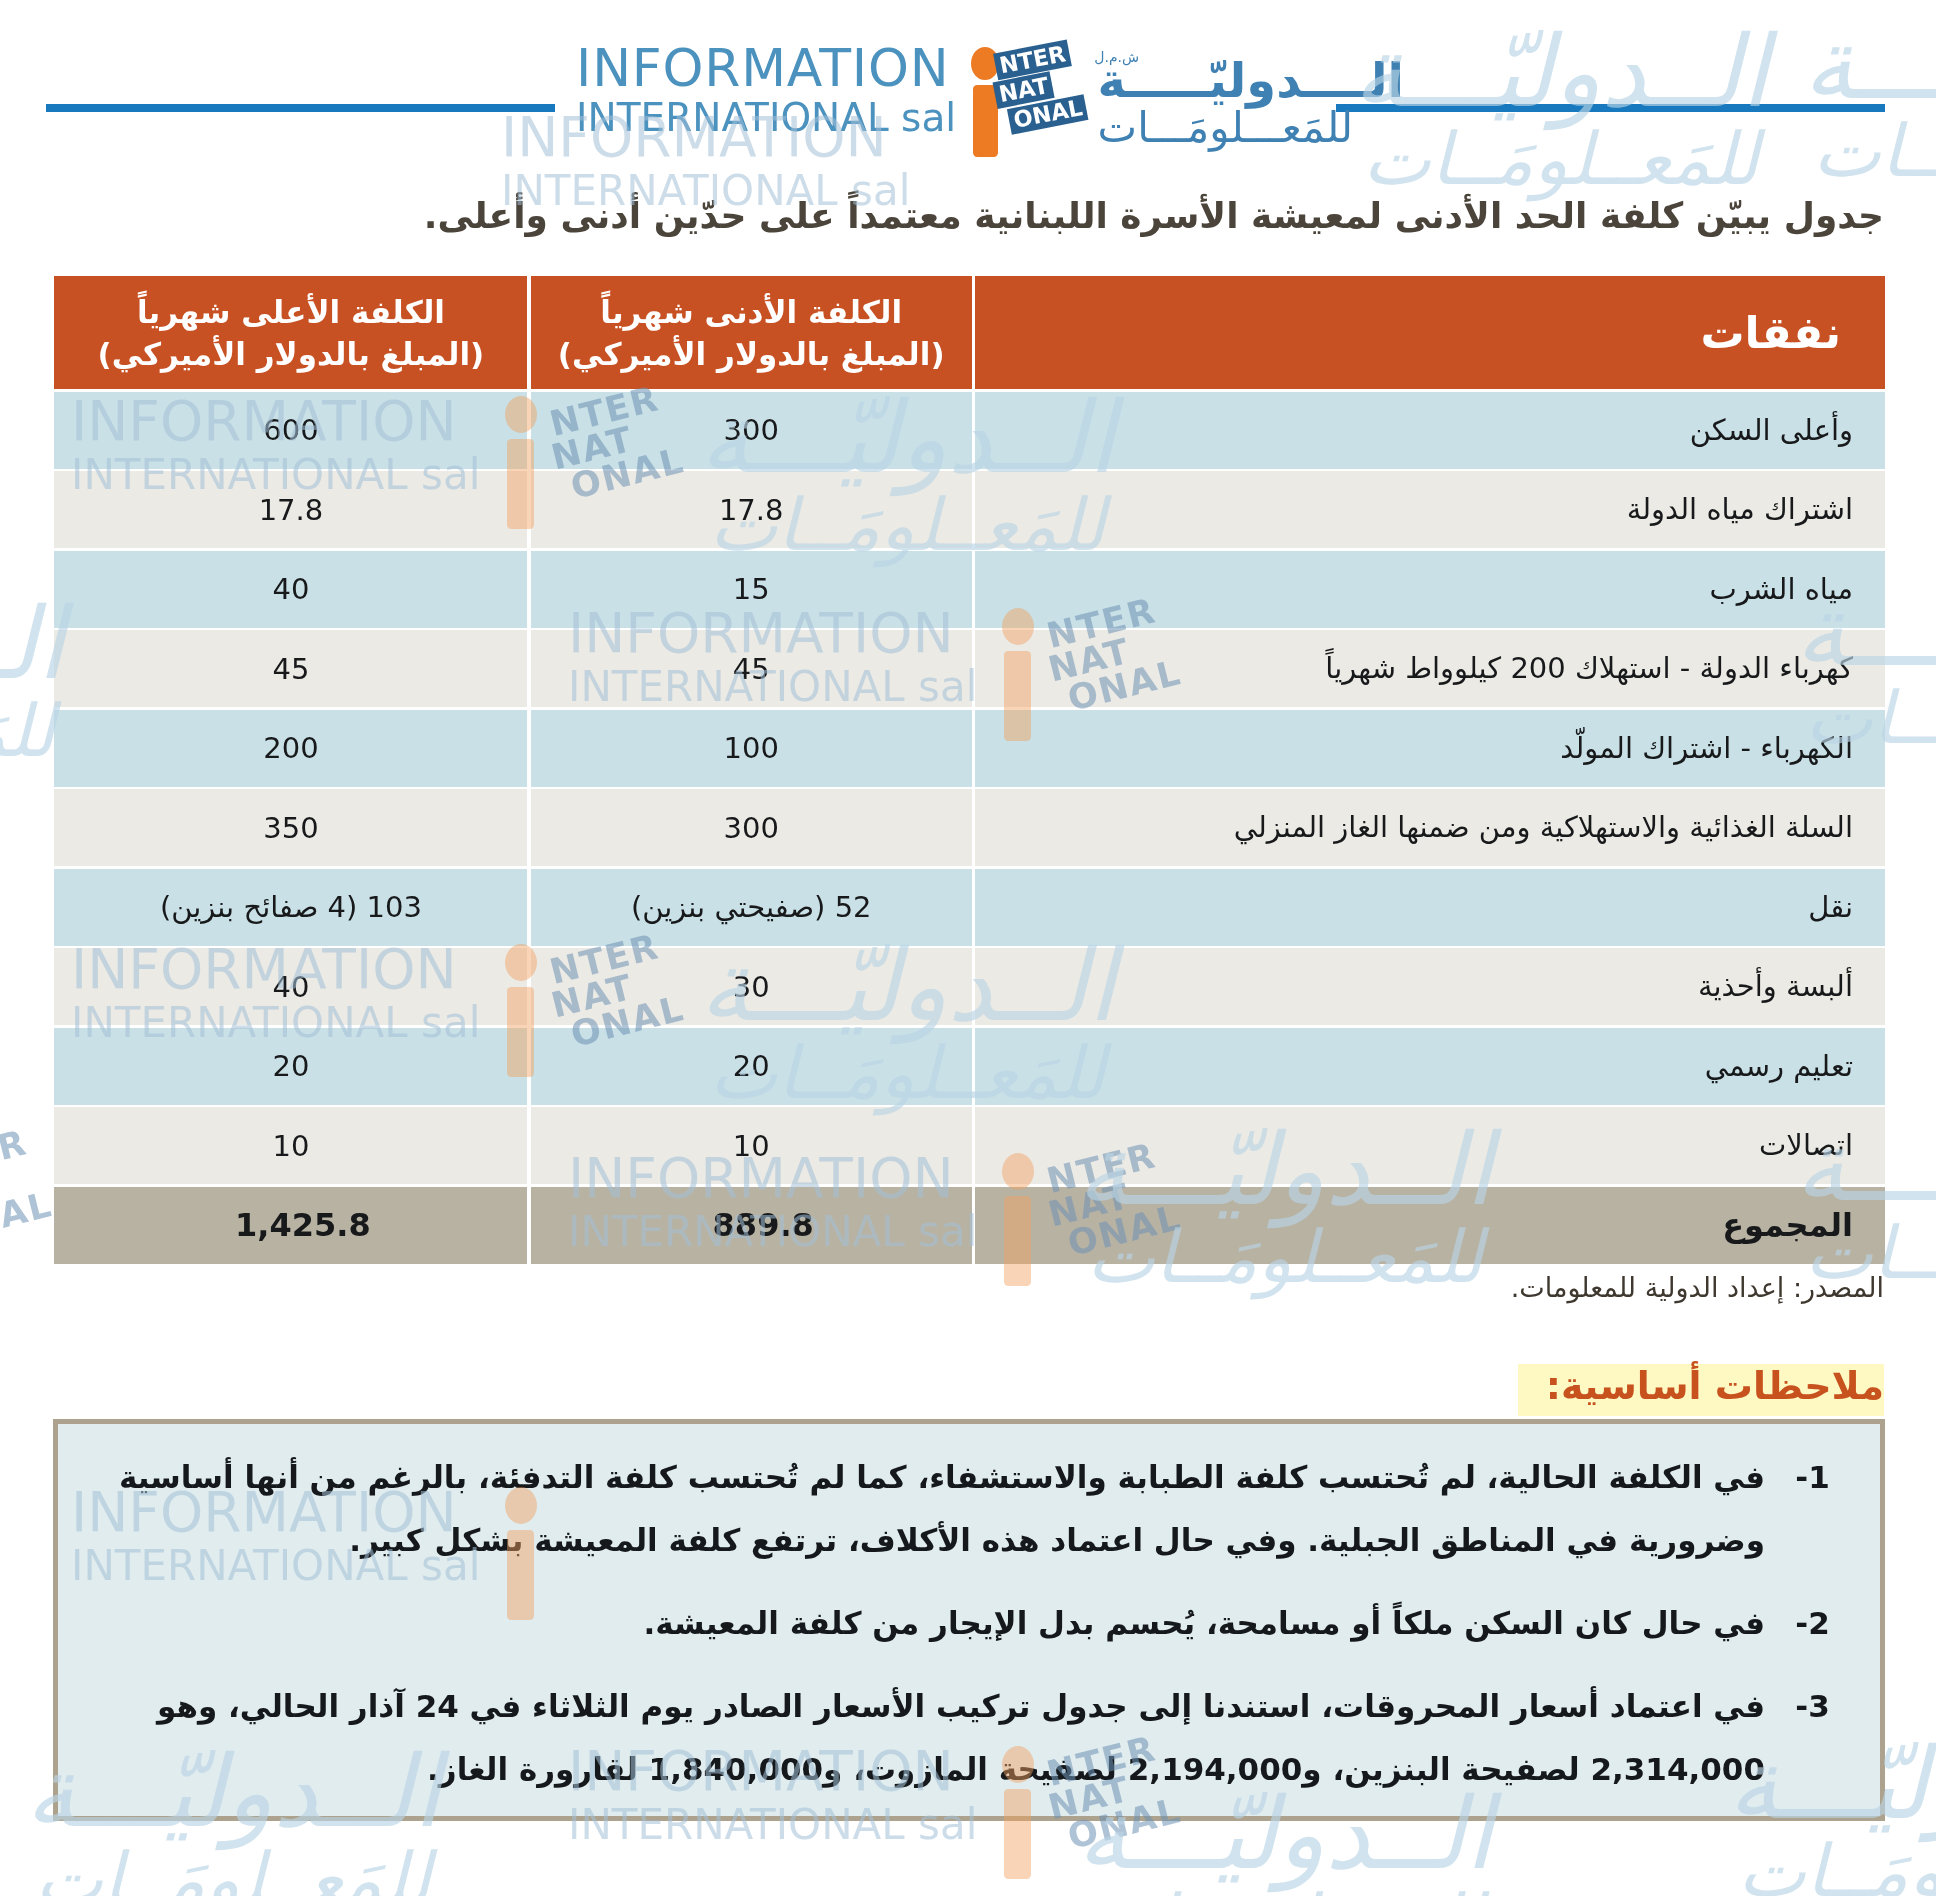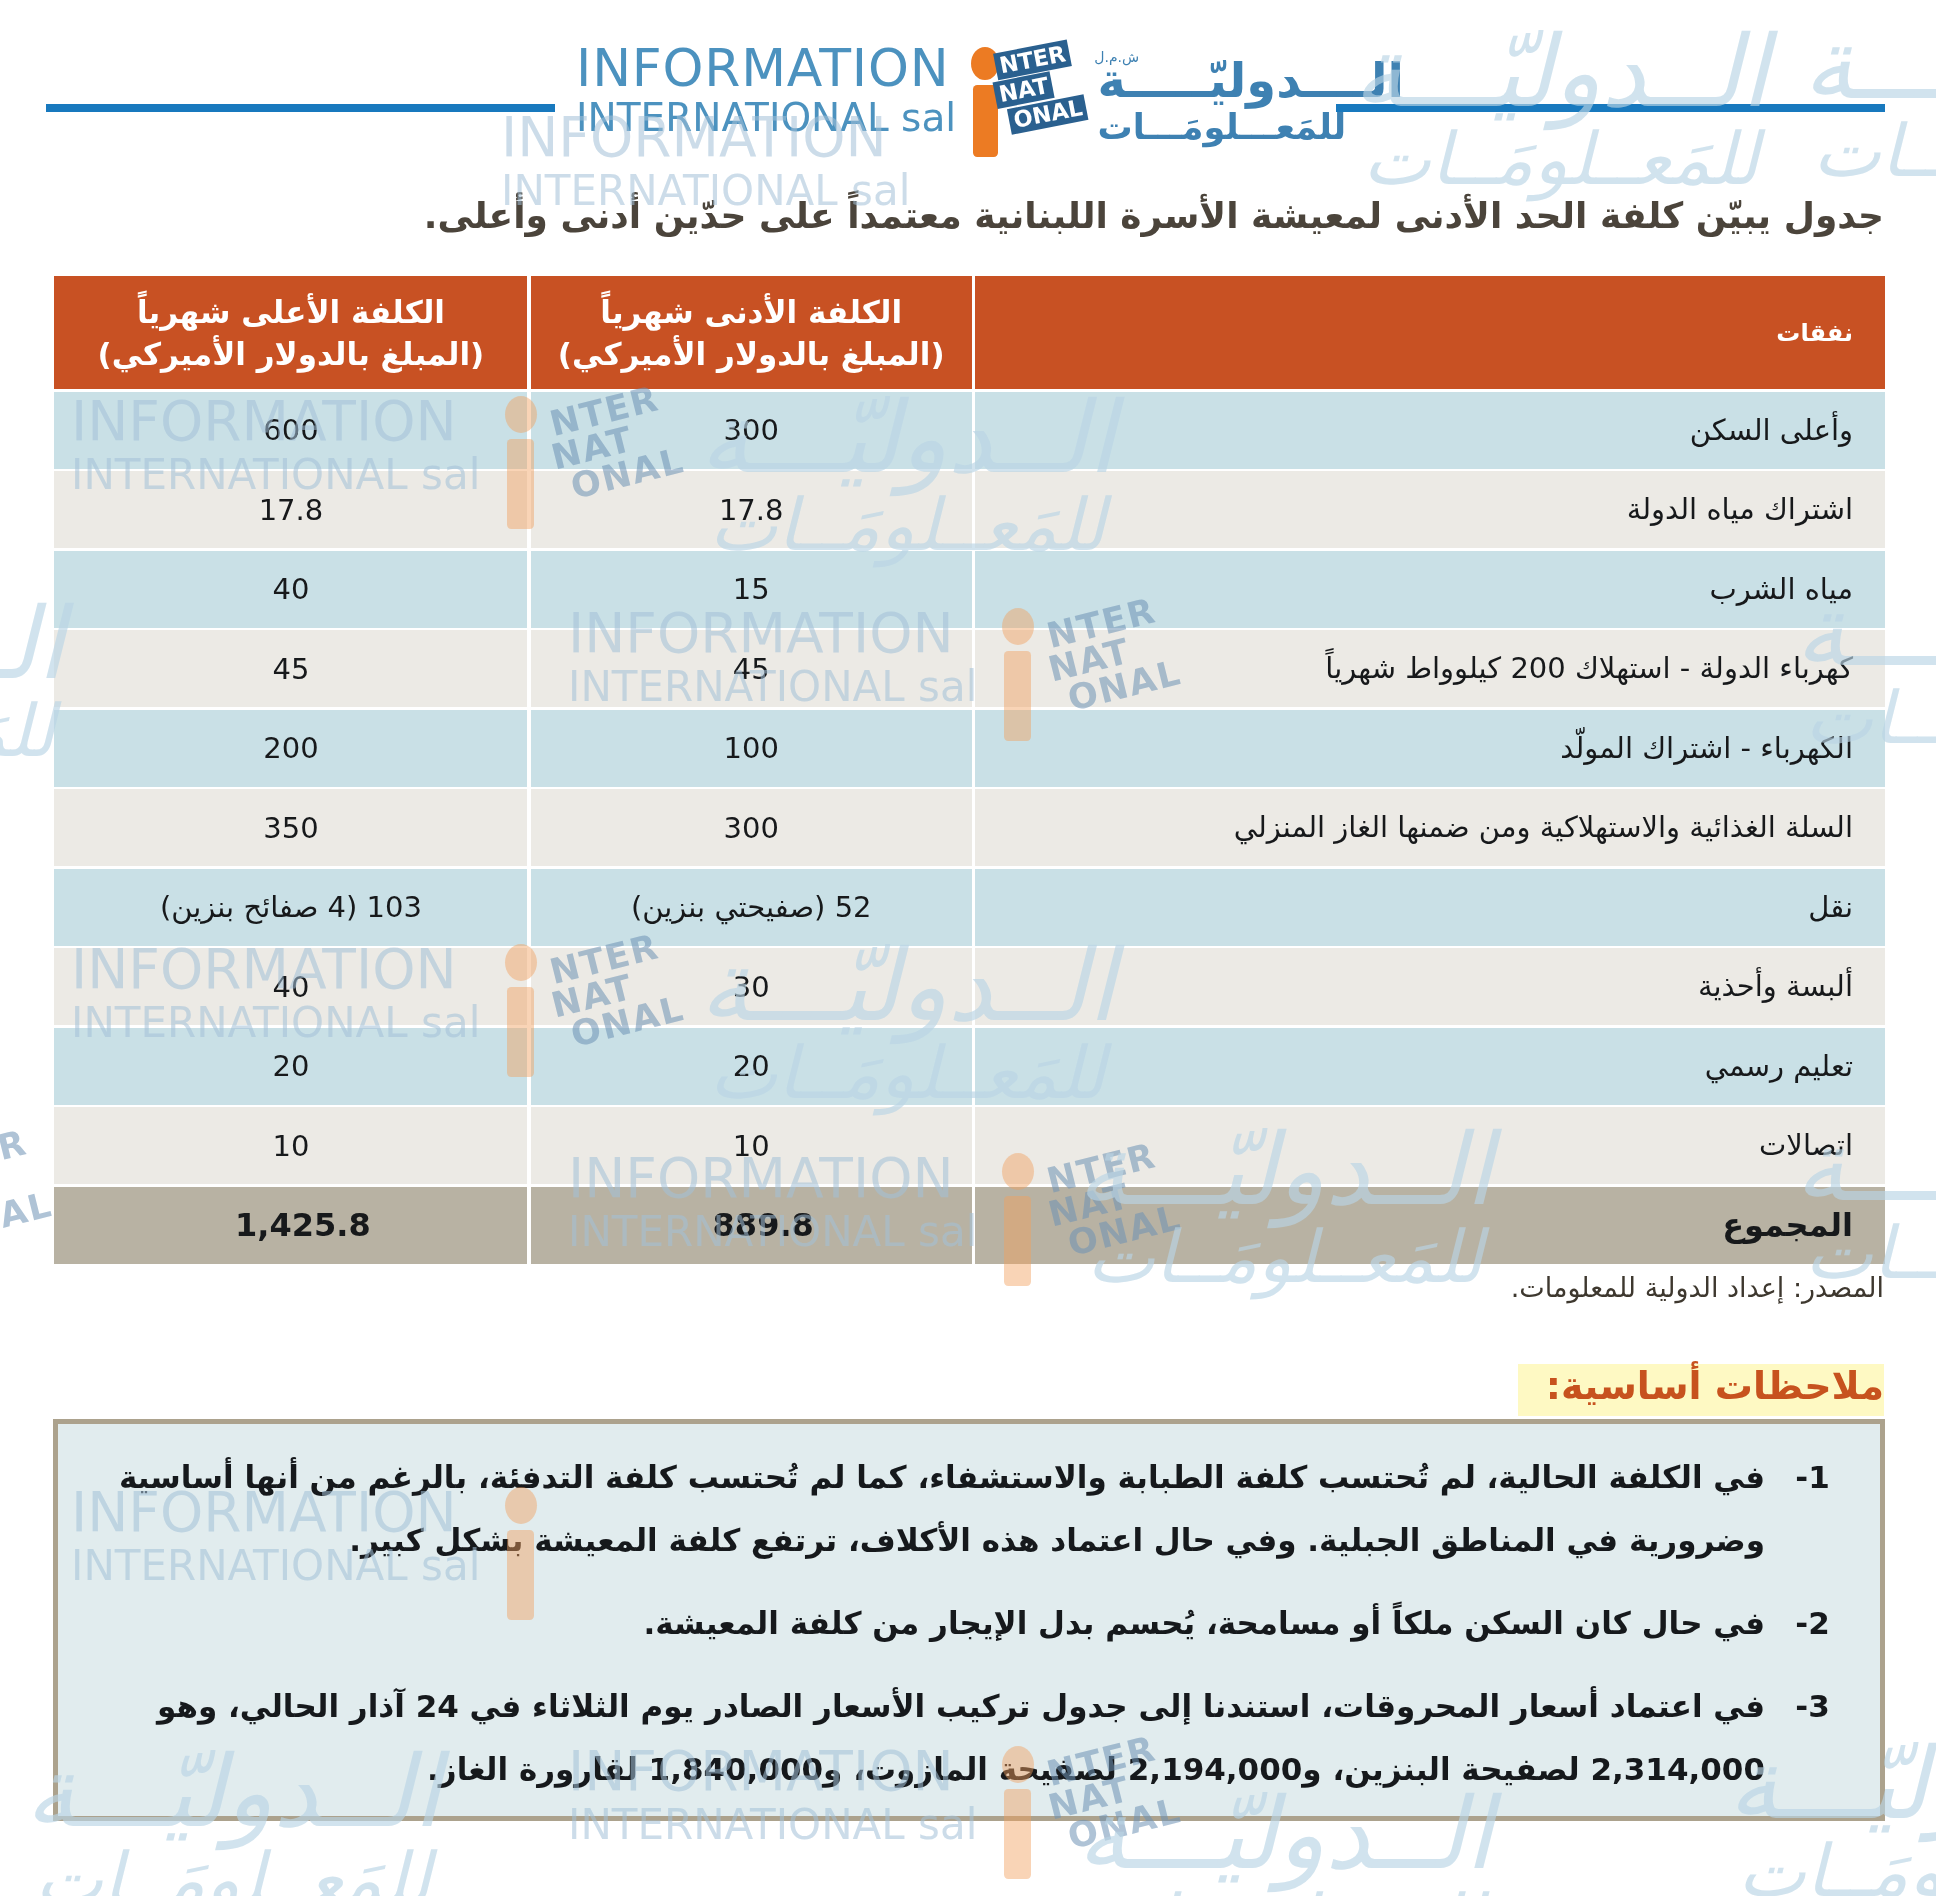--- a/index.html
+++ b/index.html
@@ -31,32 +31,32 @@
   .mark-i{position:relative;width:30px;height:110px;}
   .mark-i .dot{position:absolute;left:1.7px;top:0;width:28px;height:33px;border-radius:50%;background:#EC7B23;}
   .mark-i .stem{position:absolute;left:3.3px;top:38px;width:25px;height:72px;border-radius:4.2px;background:#EC7B23;}
   .mark-tilt{transform:rotate(-11deg);margin-top:-1.7px;}
   .mark-tilt span{display:block;background:#2A608F;color:#fff;font-weight:700;font-size:22.5px;line-height:25px;
                   padding:0.8px 4.2px;margin-bottom:1.7px;width:max-content;}
   .mark-tilt span:nth-child(2){margin-left:-5.8px;}
   .mark-tilt span:nth-child(3){margin-left:3.3px;}
   .brand-arabic{color:#3E81B2;text-align:left;margin-top:12px;position:relative;}
   .brand-ar1{font-size:48px;line-height:52px;font-weight:700;white-space:nowrap;}
-  .brand-ar2{font-size:35px;line-height:43px;font-weight:700;white-space:nowrap;}
+  .brand-ar2{font-size:42px;line-height:43px;font-weight:400;white-space:nowrap;}
   .brand-smal{position:absolute;top:-5px;left:-3.3px;font-size:14px;color:#3E81B2;}
   
   .title{position:absolute;top:195px;right:53px;margin:0;font-size:36px;font-weight:700;
          color:#4B443B;z-index:2;}
   
   .cost-table{position:absolute;top:276px;left:53px;width:1832px;z-index:2;direction:rtl;}
   .trow,.thead{display:grid;grid-template-columns:910px 441px 473px;column-gap:3.3px;margin-bottom:2.5px;}
   .thead{height:113px;}
   .th{background:var(--header-bg,#C85123);color:#fff;display:flex;flex-direction:column;
       align-items:center;justify-content:center;font-weight:700;}
-  .th-exp{align-items:flex-start;padding-right:32px;box-sizing:border-box;font-size:24px;}
+  .th-exp{align-items:flex-start;padding-right:44px;box-sizing:border-box;font-size:44px;}
   .th-min,.th-max{font-size:31px;line-height:42px;}
   .trow{height:77px;}
   .td{display:flex;align-items:center;justify-content:center;font-size:29px;color:#17191B;}
   .td-exp{justify-content:flex-start;padding-right:32px;box-sizing:border-box;text-align:right;line-height:37px;}
   .blue .td{background:var(--row-blue,#C9E0E6);}
   .gray .td{background:var(--row-gray,#ECEAE5);}
   .total .td{background:var(--total-bg,#B8B2A3);font-weight:700;font-size:32px;padding-left:24px;}
   
   .source{position:absolute;top:1272px;right:53px;margin:0;font-size:27px;color:#3E382F;z-index:2;}
   

